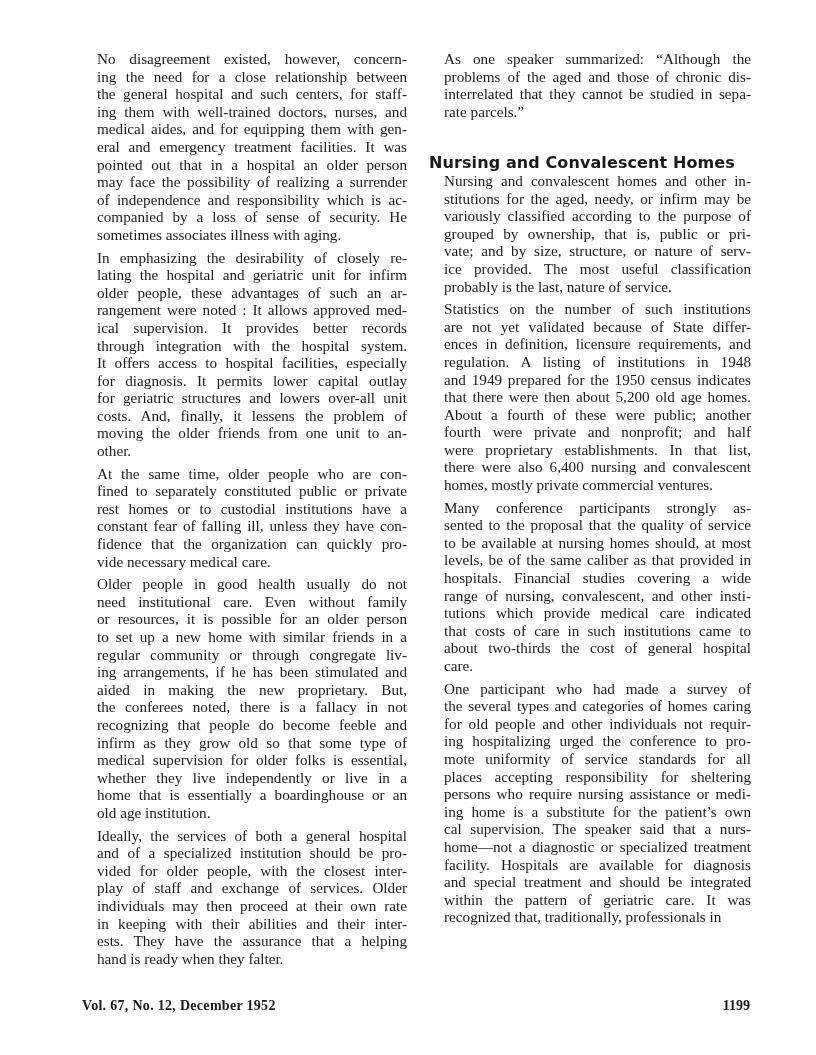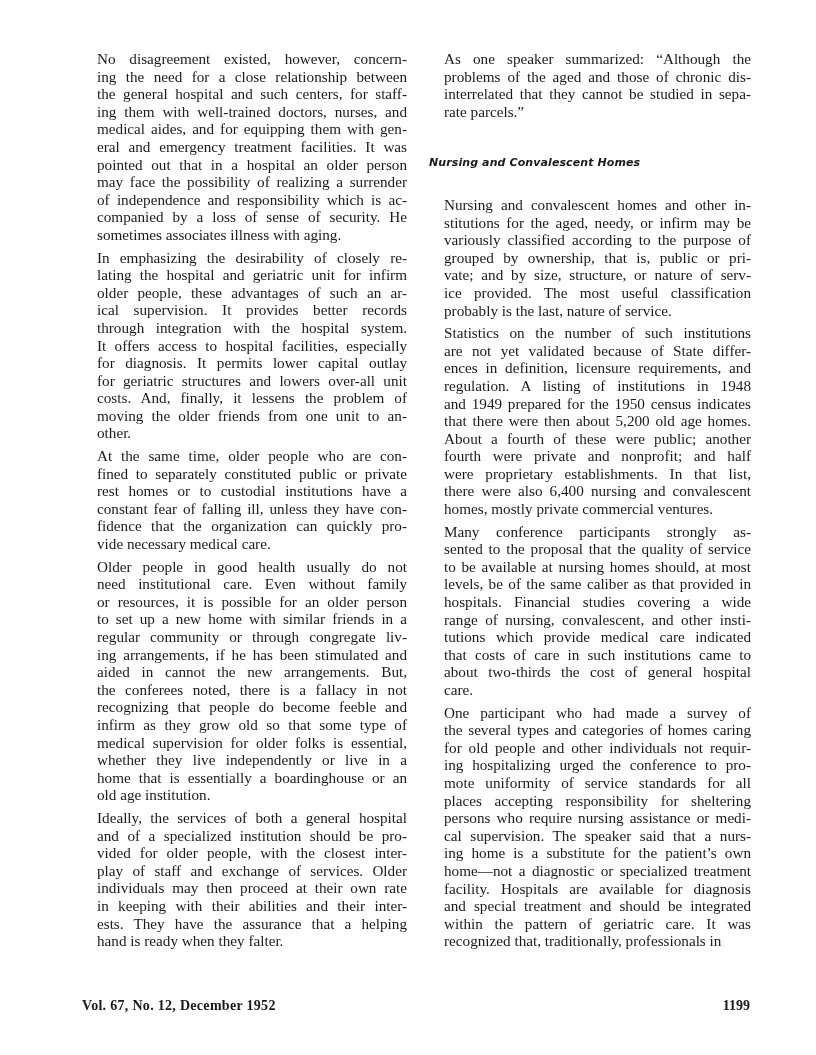--- a/index.html
+++ b/index.html
@@ -15,25 +15,24 @@
     }
     .col-left { left: 82px; top: 50px; width: 325px; }
     .col-right { left: 429px; top: 50px; width: 322px; }
     .col p { margin: 0; text-indent: 15px; }
     .col p.gap { margin-top: 5px; }
     .col p .ln { display: block; text-align: justify; text-align-last: justify; }
     .col p .ln.last { text-align-last: left; }
     .heading {
       font-family: "DejaVu Sans", "Liberation Sans", sans-serif;
       font-weight: bold;
-      font-size: 11px;
-      margin: 34px 0 24px 0;
+      font-size: 16px;
+      margin: 34px 0 0 0;
       text-indent: 0;
       letter-spacing: 0.1px;
-      font-style: italic;
     }
     .footer-left {
       position: absolute; left: 82px; top: 998px;
       font-family: "Liberation Serif", "DejaVu Serif", serif;
       font-weight: bold; font-size: 14px; letter-spacing: 0.3px;
     }
     .footer-right {
       position: absolute; left: 700px; top: 998px; width: 50px; text-align: right;
       font-family: "Liberation Serif", "DejaVu Serif", serif;
       font-weight: bold; font-size: 14px;
@@ -54,20 +53,21 @@
         <span class="ln">pointed out that in a hospital an older person</span>
         <span class="ln">may face the possibility of realizing a surrender</span>
         <span class="ln">of independence and responsibility which is ac-</span>
         <span class="ln">companied by a loss of sense of security.   He</span>
         <span class="ln last">sometimes associates illness with aging.</span>
       </p>
       <p class="gap">
         <span class="ln">In emphasizing the desirability of closely re-</span>
         <span class="ln">lating the hospital and geriatric unit for infirm</span>
         <span class="ln">older people, these advantages of such an ar-</span>
+        <span class="ln">rangement were noted : It allows approved med-</span>
         <span class="ln">ical supervision.  It provides better records</span>
         <span class="ln">through integration with the hospital system.</span>
         <span class="ln">It offers access to hospital facilities, especially</span>
         <span class="ln">for diagnosis.  It permits lower capital outlay</span>
         <span class="ln">for geriatric structures and lowers over-all unit</span>
         <span class="ln">costs.  And, finally, it lessens the problem of</span>
         <span class="ln">moving the older friends from one unit to an-</span>
         <span class="ln last">other.</span>
       </p>
       <p class="gap">
@@ -78,21 +78,21 @@
         <span class="ln">fidence that the organization can quickly pro-</span>
         <span class="ln last">vide necessary medical care.</span>
       </p>
       <p class="gap">
         <span class="ln">Older people in good health usually do not</span>
         <span class="ln">need institutional care.  Even without family</span>
         <span class="ln">or resources, it is possible for an older person</span>
         <span class="ln">to set up a new home with similar friends in a</span>
         <span class="ln">regular community or through congregate liv-</span>
         <span class="ln">ing arrangements, if he has been stimulated and</span>
-        <span class="ln">aided in cannot the new arrangements.  But,</span>
+        <span class="ln">aided in making the new proprietary.  But,</span>
         <span class="ln">the conferees noted, there is a fallacy in not</span>
         <span class="ln">recognizing that people do become feeble and</span>
         <span class="ln">infirm as they grow old so that some type of</span>
         <span class="ln">medical supervision for older folks is essential,</span>
         <span class="ln">whether they live independently or live in a</span>
         <span class="ln">home that is essentially a boardinghouse or an</span>
         <span class="ln last">old age institution.</span>
       </p>
       <p class="gap">
         <span class="ln">Ideally, the services of both a general hospital</span>
@@ -149,22 +149,22 @@
           <span class="ln last">care.</span>
         </p>
         <p class="gap">
           <span class="ln">One participant who had made a survey of</span>
           <span class="ln">the several types and categories of homes caring</span>
           <span class="ln">for old people and other individuals not requir-</span>
           <span class="ln">ing hospitalizing urged the conference to pro-</span>
           <span class="ln">mote uniformity of service standards for all</span>
           <span class="ln">places accepting responsibility for sheltering</span>
           <span class="ln">persons who require nursing assistance or medi-</span>
+          <span class="ln">ing home is a substitute for the patient’s own</span>
           <span class="ln">cal supervision.  The speaker said that a nurs-</span>
-          <span class="ln">ing home is a substitute for the patient’s own</span>
           <span class="ln">home—not a diagnostic or specialized treatment</span>
           <span class="ln">facility.  Hospitals are available for diagnosis</span>
           <span class="ln">and special treatment and should be integrated</span>
           <span class="ln">within the pattern of geriatric care.  It was</span>
           <span class="ln last">recognized that, traditionally, professionals in</span>
         </p>
       </div>
   </div>
   <div class="footer-left">Vol. 67, No. 12, December 1952</div>
   <div class="footer-right">1199</div>

